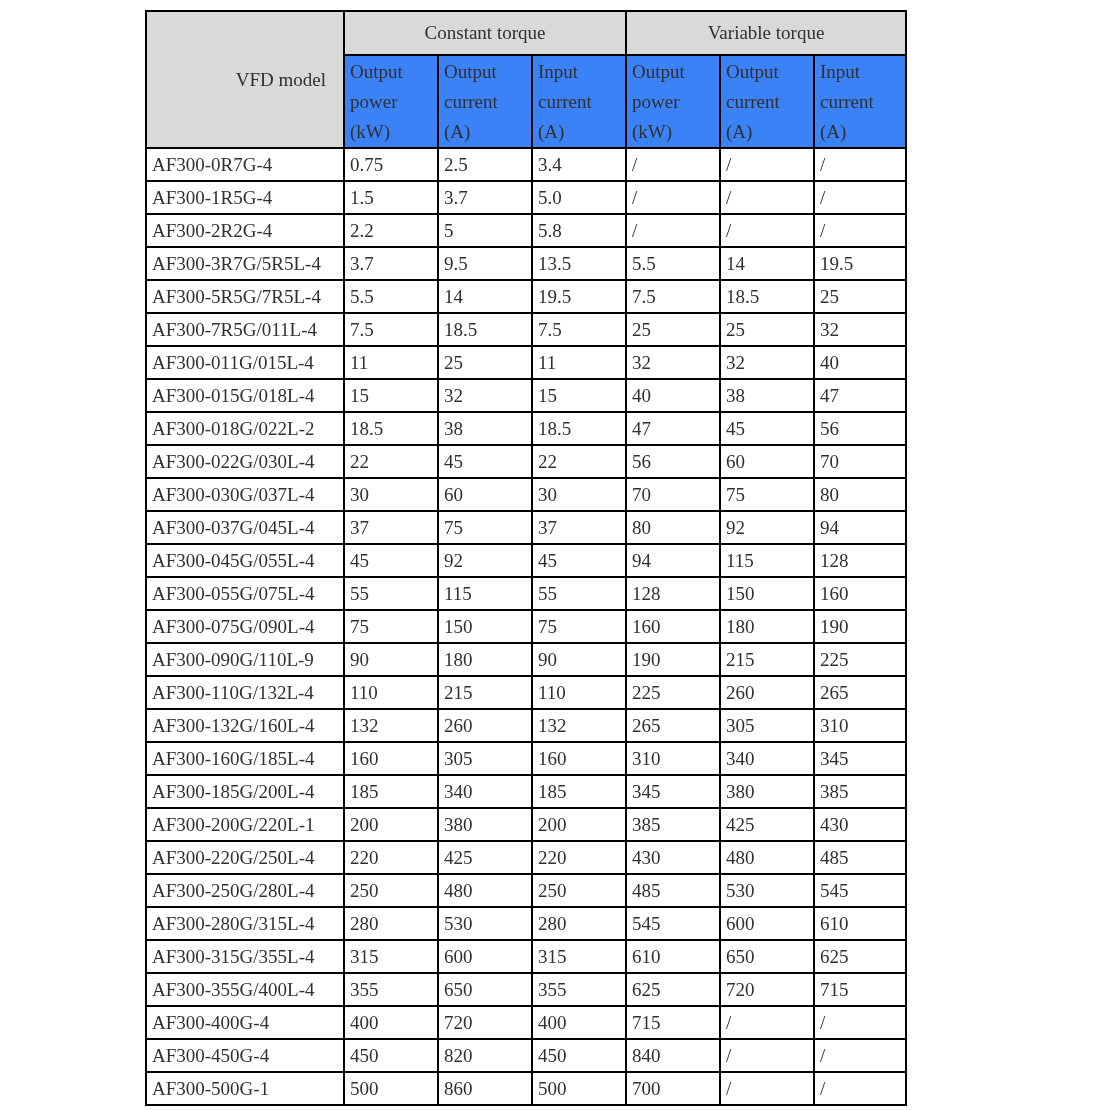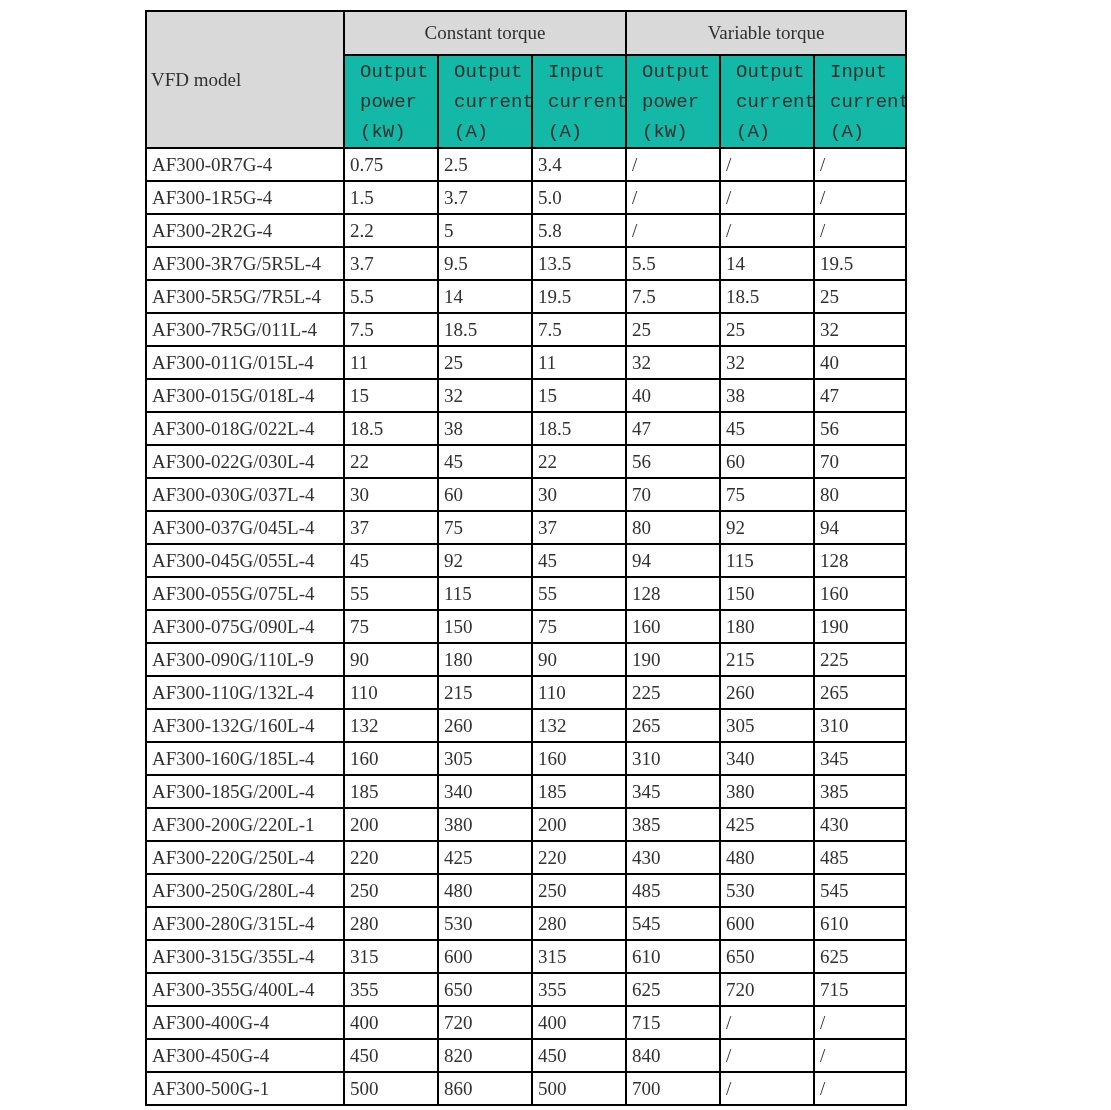--- a/index.html
+++ b/index.html
@@ -28,32 +28,31 @@
   }
   th.group-header {
     background: #d9d9d9;
     height: 33px;
     text-align: center;
     vertical-align: middle;
     padding: 10px;
   }
   th.model-header {
     background: #d9d9d9;
-    text-align: left;
+    text-align: right;
     vertical-align: middle;
-    padding: 4px;
+    padding: 17px;
   }
   th.sub-header {
-    background: #14b8a6;
+    background: #3b82f6;
     height: 91px;
     text-align: left;
     vertical-align: top;
-    padding: 1px 4px 0 15px;
+    padding: 1px 4px 0 5px;
     line-height: 30px;
-    font-family: Liberation Mono, monospace;
   }
   tbody td {
     height: 33px;
     background: #ffffff;
     text-align: left;
     vertical-align: middle;
     padding: 0 4px 0 5px;
     line-height: 22px;
     white-space: nowrap;
   }
@@ -154,21 +153,21 @@
         <tr>
           <td>AF300-015G/018L-4</td>
           <td>15</td>
           <td>32</td>
           <td>15</td>
           <td>40</td>
           <td>38</td>
           <td>47</td>
         </tr>
         <tr>
-          <td>AF300-018G/022L-4</td>
+          <td>AF300-018G/022L-2</td>
           <td>18.5</td>
           <td>38</td>
           <td>18.5</td>
           <td>47</td>
           <td>45</td>
           <td>56</td>
         </tr>
         <tr>
           <td>AF300-022G/030L-4</td>
           <td>22</td>

